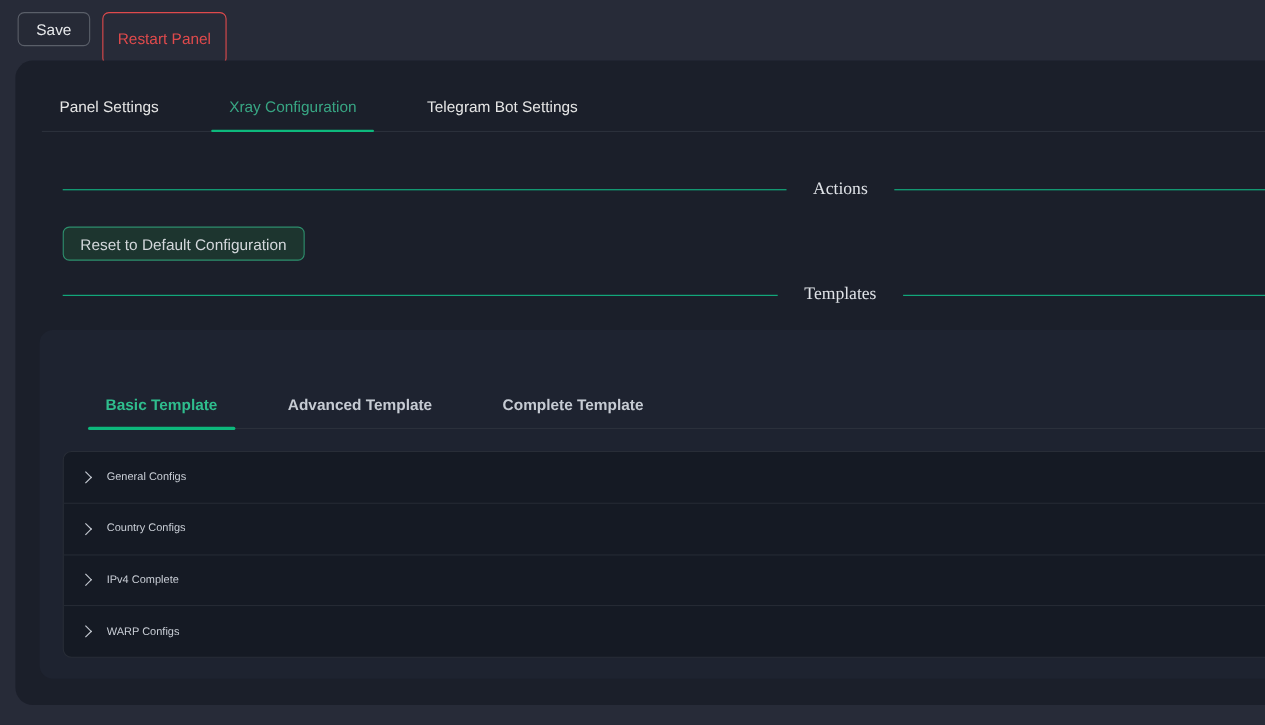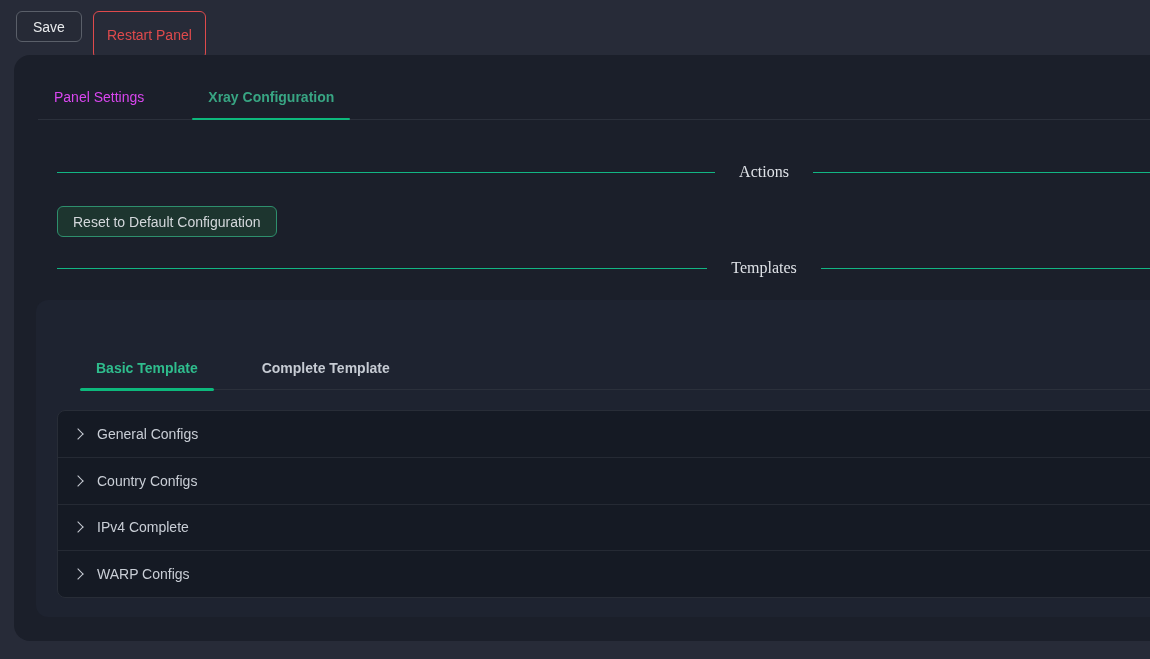--- a/index.html
+++ b/index.html
@@ -17,23 +17,23 @@
   .restart-btn { position:absolute; left:93px; top:11px; height:48px; padding:0 13px;
                  background:transparent; border:1px solid #df4a4c; color:#df4a4c; }
 
   
   .main-card { position:absolute; left:14px; top:55px; width:1478px; height:586px;
                background:#1b1f2a; border-radius:16px; }
 
   .outer-tabbar { position:absolute; left:24px; right:0; top:0; height:65px;
                   display:flex; align-items:flex-end; gap:32px;
                   border-bottom:1px solid #2b303b; }
-  .tab { position:relative; padding:0 16px 14px; font-size:14px; color:#d946ef;
+  .tab { position:relative; padding:0 16px 14px; font-size:14px; color:#e5e5e5;
          cursor:pointer; white-space:nowrap; }
-  .tab.active { color:#38a583;font-weight:bold; }
+  .tab.active { color:#38a583; }
   .tab.active::after { content:""; position:absolute; left:0; right:0; bottom:-1px;
                        height:2px; background:#0db87c; border-radius:2px; }
 
   .divider { position:absolute; left:43px; right:21px; height:32px;
              display:flex; align-items:center; }
   .divider .line { flex:1; height:1px; background:#12b583; }
   .divider .label { margin:0 24px; font-size:16px; color:#dfe2e7; white-space:nowrap;font-family:Liberation Serif, serif; }
   .divider.actions { top:101px; }
   .divider.templates { top:197px; }
 
@@ -56,55 +56,57 @@
   
   .collapse { position:absolute; left:21px; top:110px; width:1414px; height:188px;
               background:#151a24; border:1px solid #282d37; border-radius:8px;
               display:flex; flex-direction:column; overflow:hidden; }
   .collapse-row { flex:1; display:flex; align-items:center; padding-left:16px;
                   cursor:pointer; }
   .collapse-row + .collapse-row { border-top:1px solid #252a34; }
   .chev { width:8px; height:8px; border-top:1.5px solid #c6cbd3;
           border-right:1.5px solid #c6cbd3; transform:rotate(45deg);
           flex:0 0 auto; }
-  .collapse-label { margin-left:15px; font-size:14px; color:#c9ced6; }
+  .collapse-label { margin-left:15px; font-size:10px; color:#c9ced6; }
 </style>
 </head>
 <body>
 
 <div class="viewport">
 
   <button class="btn save-btn">Save</button>
   <button class="btn restart-btn">Restart Panel</button>
 
   <div class="main-card">
 
     <div class="outer-tabbar">
       <div class="tab">Panel Settings</div>
       <div class="tab active">Xray Configuration</div>
+      <div class="tab">Telegram Bot Settings</div>
     </div>
 
     <div class="divider actions">
       <div class="line"></div>
       <div class="label">Actions</div>
       <div class="line"></div>
     </div>
 
     <button class="btn reset-btn">Reset to Default Configuration</button>
 
     <div class="divider templates">
       <div class="line"></div>
       <div class="label">Templates</div>
       <div class="line"></div>
     </div>
 
     <div class="inner-card">
 
       <div class="inner-tabbar">
         <div class="inner-tab active">Basic Template</div>
+        <div class="inner-tab">Advanced Template</div>
         <div class="inner-tab">Complete Template</div>
       </div>
 
       <div class="collapse">
         <div class="collapse-row">
           <span class="chev"></span>
           <span class="collapse-label">General Configs</span>
         </div>
         <div class="collapse-row">
           <span class="chev"></span>

